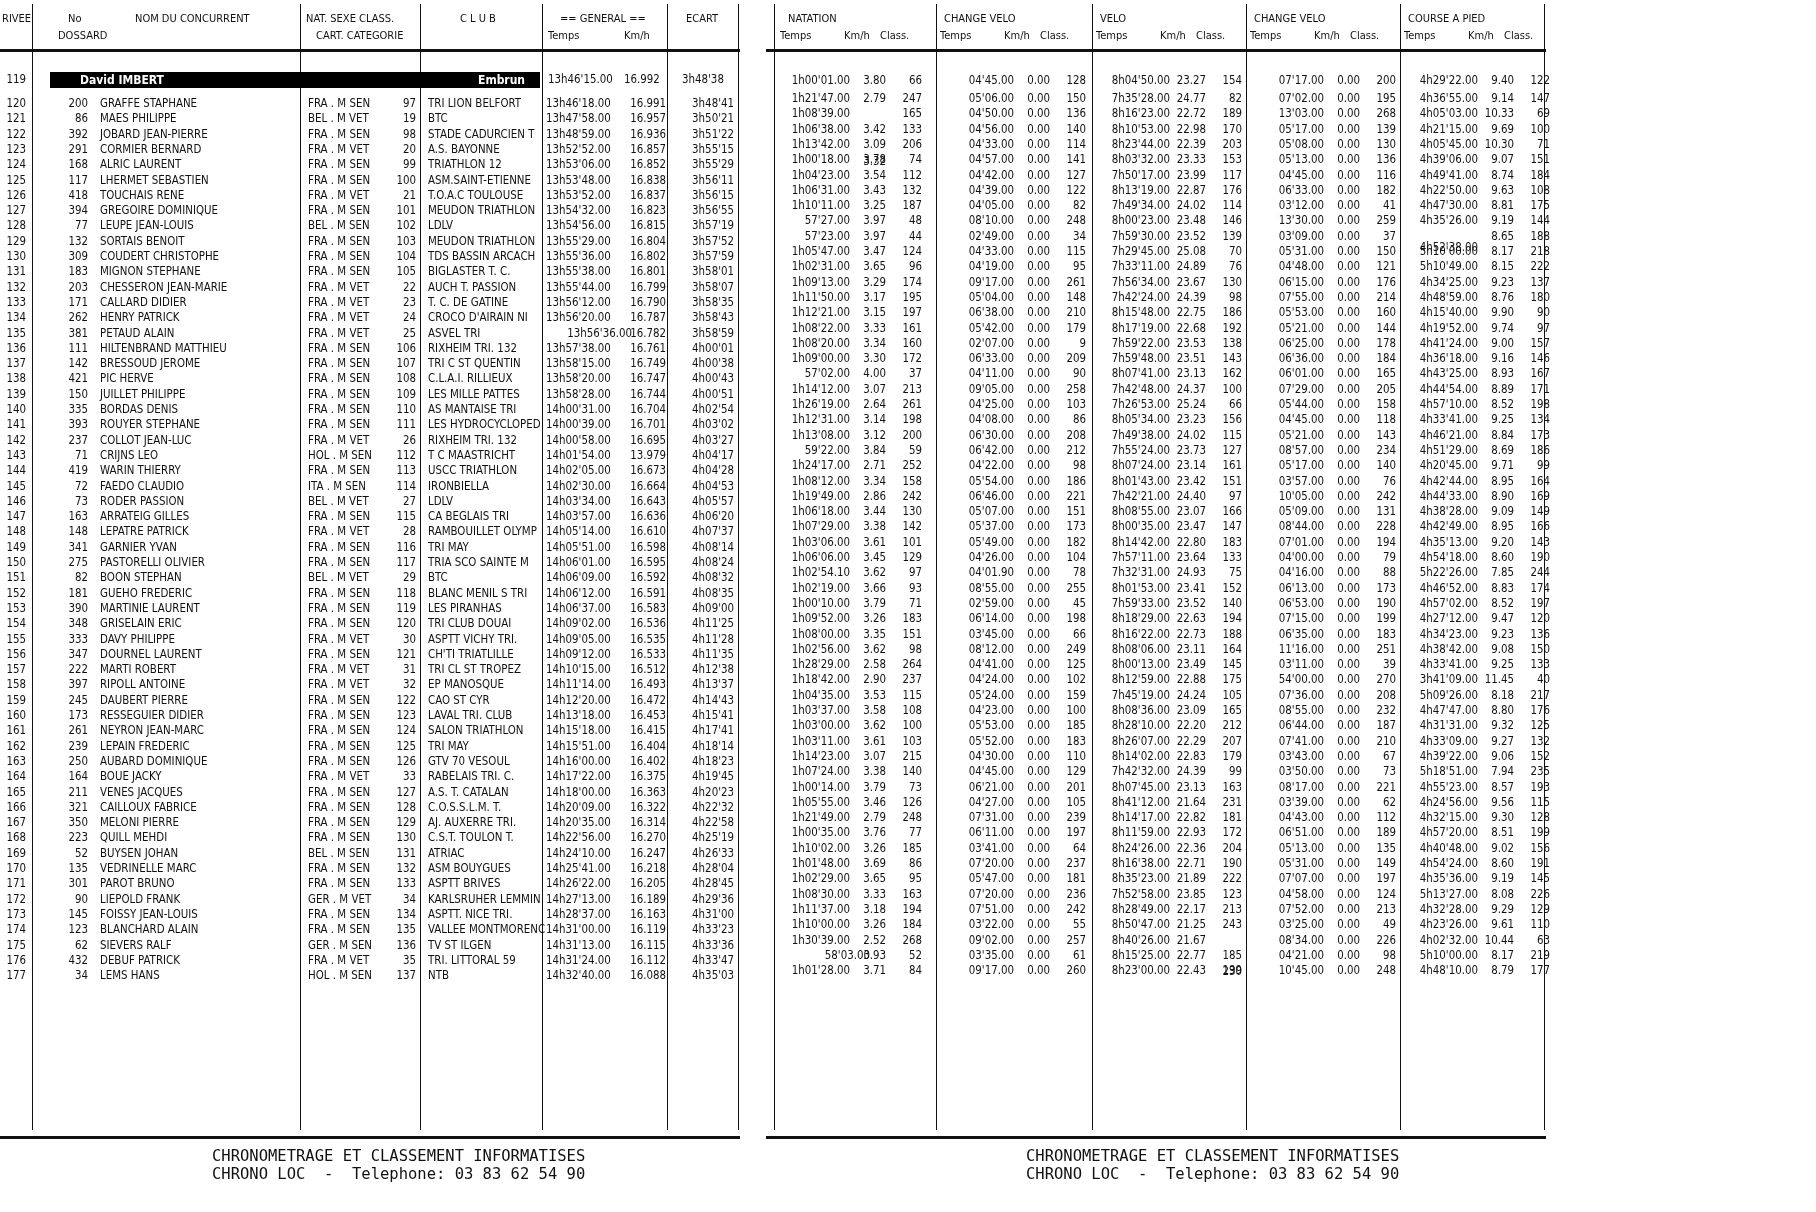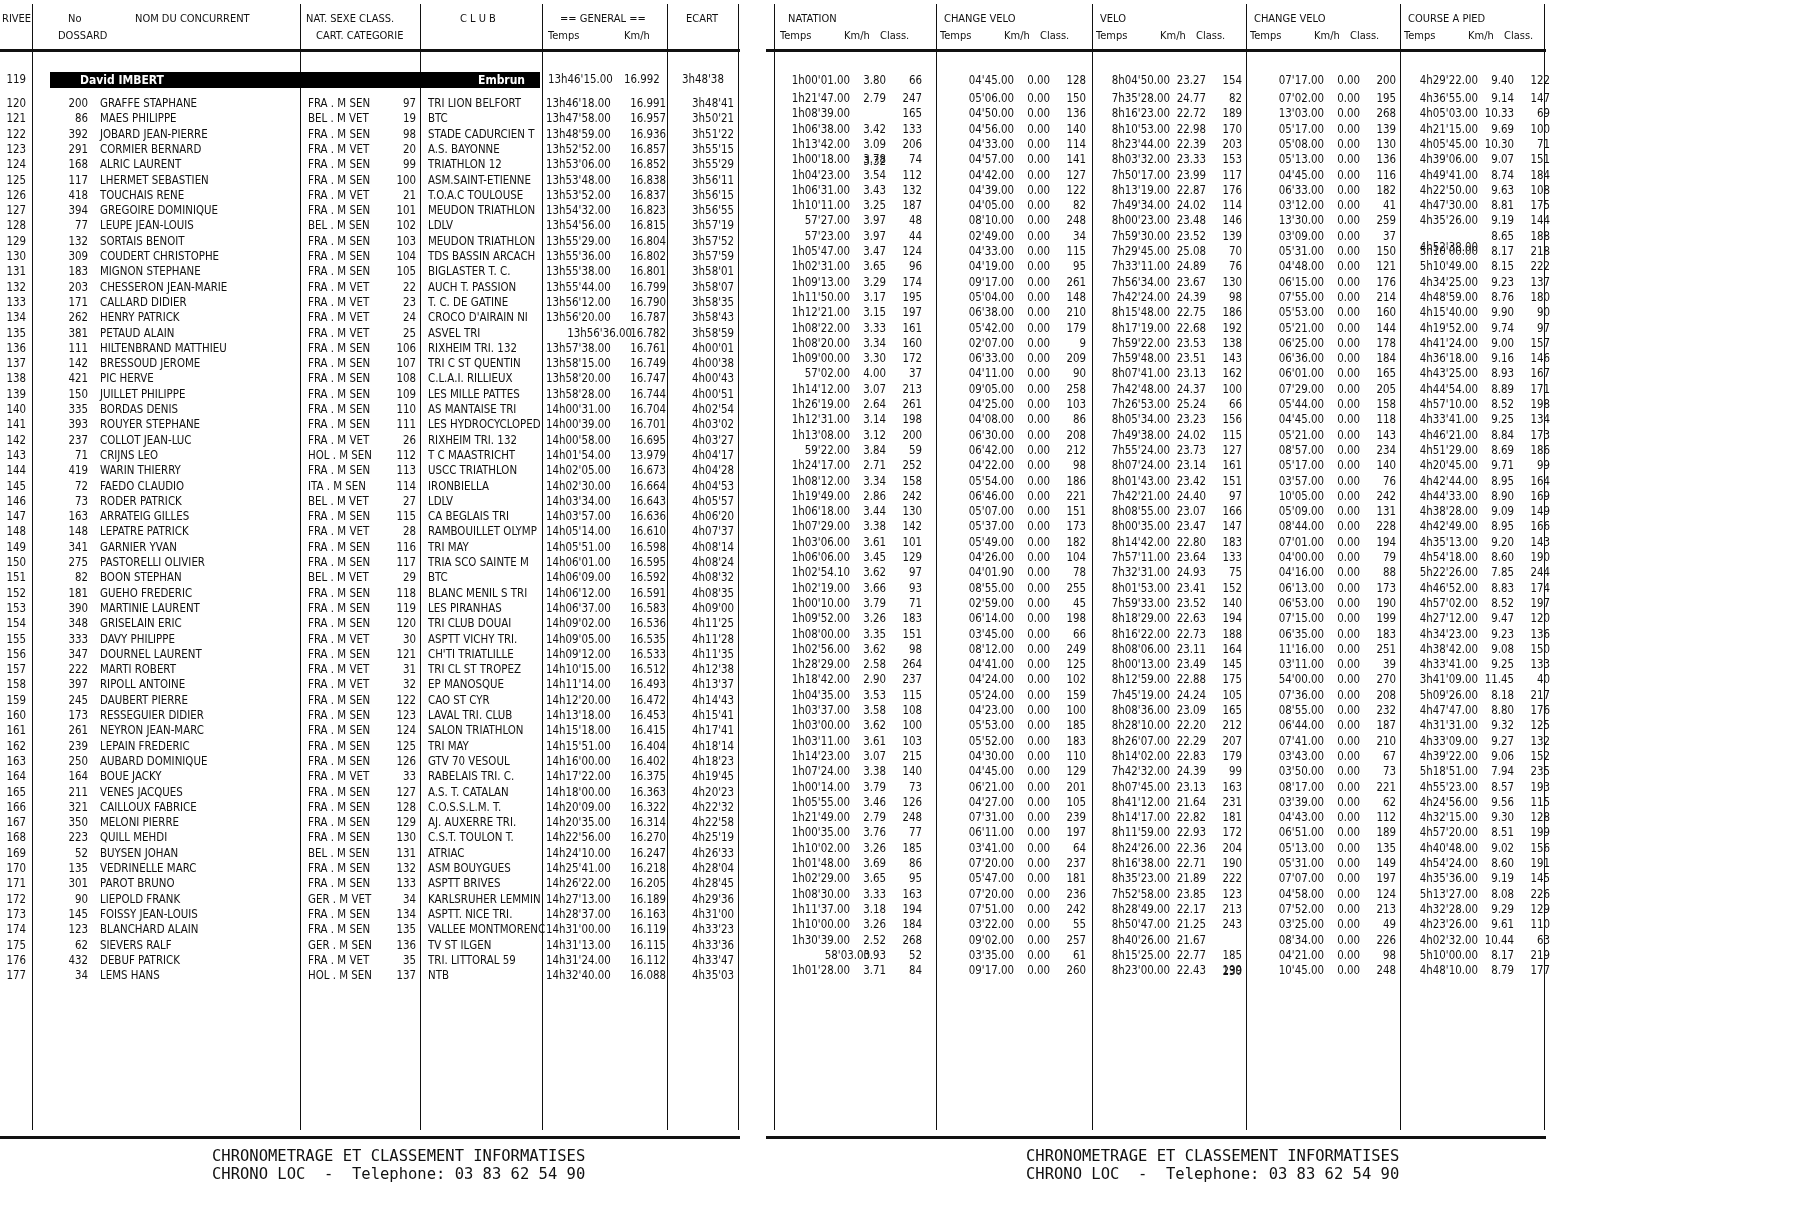--- a/index.html
+++ b/index.html
@@ -340,21 +340,21 @@
         <span class="cell" style="left: 308px; width: 80px;">ITA . M SEN</span>
         <span class="cell r" style="left: 388px; width: 28px;">114</span>
         <span class="cell" style="left: 428px; width: 114px;">IRONBIELLA</span>
         <span class="cell" style="left: 546px; width: 76px;">14h02'30.00</span>
         <span class="cell r" style="left: 622px; width: 44px;">16.664</span>
         <span class="cell r" style="left: 672px; width: 62px;">4h04'53</span>
       </div>
       <div class="row" style="top: 415.8px; width: 740px;">
         <span class="cell r" style="left: 0px; width: 26px;">146</span>
         <span class="cell r" style="left: 40px; width: 48px;">73</span>
-        <span class="cell" style="left: 100px; width: 190px;">RODER PATRICK</span>
+        <span class="cell" style="left: 100px; width: 190px;">RODER PASSION</span>
         <span class="cell" style="left: 308px; width: 80px;">BEL . M VET</span>
         <span class="cell r" style="left: 388px; width: 28px;">27</span>
         <span class="cell" style="left: 428px; width: 114px;">LDLV</span>
         <span class="cell" style="left: 546px; width: 76px;">14h03'34.00</span>
         <span class="cell r" style="left: 622px; width: 44px;">16.643</span>
         <span class="cell r" style="left: 672px; width: 62px;">4h05'57</span>
       </div>
       <div class="row" style="top: 431.1px; width: 740px;">
         <span class="cell r" style="left: 0px; width: 26px;">147</span>
         <span class="cell r" style="left: 40px; width: 48px;">163</span>

